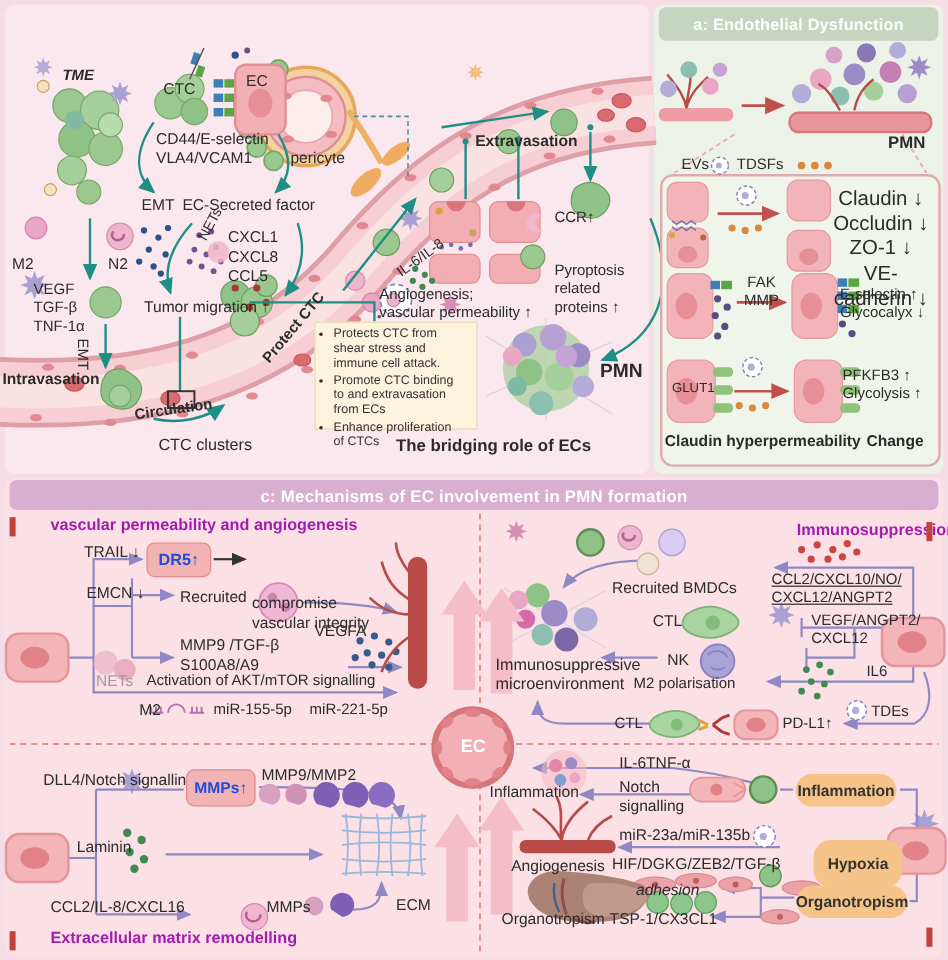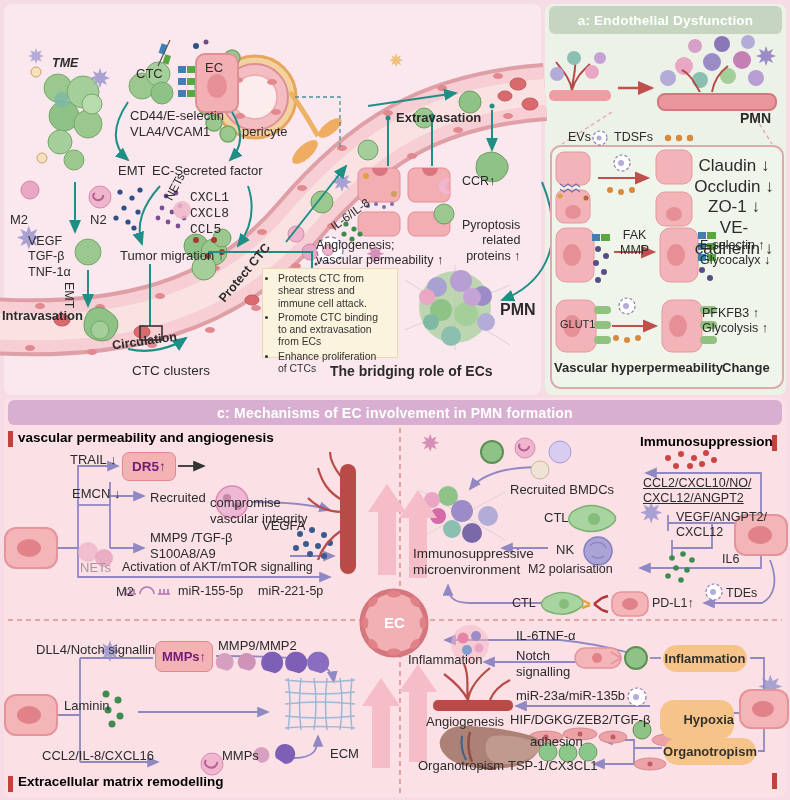--- a/index.html
+++ b/index.html
@@ -15,27 +15,27 @@
   #hdr-c{left:8px;top:400px;width:774px;height:25px;background:#d9afd1;font-size:14px;}
   .lbl{position:absolute;color:#2b2b2b;font-size:12.5px;line-height:1.22;white-space:pre-line;}
   .b{font-weight:bold;}
   .i{font-style:italic;}
   .gray{color:#ab93a0;}
   svg.gfx{position:absolute;left:0;top:0;z-index:1;}
   .lbl{z-index:2;}
   .pillbox{position:absolute;z-index:2;display:flex;align-items:center;justify-content:center;
     background:#f6c489;border-radius:14px;font-size:13px;color:#33322f;font-weight:bold;}
   .pinkbox{position:absolute;z-index:2;display:flex;align-items:center;justify-content:center;
-    background:#f3b3b4;border:1.5px solid #e0888c;border-radius:7px;font-weight:bold;color:#701a75;}
+    background:#f3b3b4;border:1.5px solid #e0888c;border-radius:7px;font-weight:bold;color:#1d4ed8;}
   .redbar{position:absolute;width:5px;height:16px;background:#c0423d;z-index:2;}
   #bullet-box{position:absolute;left:262px;top:268px;width:134px;height:88px;background:#fbf3de;
     border:1px solid #e8d9b0;z-index:2;}
   #bullet-box ul{margin:4px 12px 0 0;padding-left:15px;}
   #bullet-box li{font-size:10.4px;line-height:1.18;color:#333;margin-bottom:2px;}
-  .sec{font-weight:bold;font-size:13.5px;color:#000000;}
+  .sec{font-weight:bold;font-size:13.5px;color:#a21caf;margin-left:24px;}
 </style>
 </head>
 <body>
 
 <div id="stage">
 
   <div id="panel-b" class="panel"></div>
   <div id="panel-a" class="panel"></div>
   <div id="panel-c" class="panel"></div>
 
@@ -650,40 +650,40 @@
       <span>c: Mechanisms of EC involvement in PMN formation</span>
     </div>
 
   <div class="lbl b i" style="left:52px;top:56px;">TME</div>
   <div class="lbl" style="left:136px;top:66px;font-size:13px;">CTC</div>
   <div class="lbl" style="left:205px;top:60px;font-size:13px;">EC</div>
   <div class="lbl" style="left:130px;top:108px;font-size:13px;">CD44/E-selectin
 VLA4/VCAM1</div>
   <div class="lbl" style="left:118px;top:163px;font-size:13px;">EMT</div>
   <div class="lbl" style="left:152px;top:163px;font-size:13px;">EC-Secreted factor</div>
-  <div class="lbl" style="left:190px;top:190px;font-size:13px;font-family:Liberation Mono, monospace;">CXCL1
+  <div class="lbl" style="left:190px;top:190px;font-size:13px;">CXCL1
 CXCL8
 CCL5</div>
   <div class="lbl" style="left:120px;top:248px;font-size:13px;">Tumor migration ↑</div>
   <div class="lbl" style="left:10px;top:212px;font-size:13px;">M2</div>
   <div class="lbl" style="left:90px;top:212px;font-size:13px;">N2</div>
   <div class="lbl" style="left:28px;top:234px;font-size:12.5px;">VEGF
 TGF-β
 TNF-1α</div>
   <div class="lbl" style="left:76px;top:282px;transform:rotate(90deg);transform-origin:left top;">EMT</div>
   <div class="lbl b" style="left:2px;top:308px;font-size:13px;">Intravasation</div>
   <div class="lbl b" style="left:112px;top:334px;transform:rotate(-8deg);font-size:12.5px;">Circulation</div>
   <div class="lbl" style="left:132px;top:363px;font-size:13.5px;">CTC clusters</div>
   <div class="lbl" style="left:242px;top:124px;font-size:13px;">pericyte</div>
   <div class="lbl" style="left:162px;top:196px;transform:rotate(-62deg);transform-origin:left top;font-size:12px;">NETs</div>
   <div class="lbl b" style="left:216px;top:296px;transform:rotate(-50deg);transform-origin:left top;font-size:12.5px;">Protect CTC</div>
   <div class="lbl" style="left:328px;top:222px;transform:rotate(-36deg);transform-origin:left top;font-size:12px;">IL-6/IL-8</div>
   <div class="lbl b" style="left:396px;top:110px;font-size:13px;">Extravasation</div>
   <div class="lbl" style="left:462px;top:174px;font-size:12.5px;text-align:center;">CCR↑</div>
-  <div class="lbl" style="left:462px;top:218px;font-size:12.5px;text-align:right;">Pyroptosis
+  <div class="lbl" style="left:462px;top:218px;font-size:12.5px;">Pyroptosis
 related
 proteins ↑</div>
   <div class="lbl" style="left:316px;top:238px;font-size:12.5px;width:130px;">Angiogenesis;
 vascular permeability ↑</div>
   <div id="bullet-box">
     <ul>
       <li>Protects CTC from shear stress and immune cell attack.</li>
       <li>Promote CTC binding to and extravasation from ECs</li>
       <li>Enhance proliferation of CTCs</li>
     </ul>
@@ -698,21 +698,21 @@
 Occludin ↓
 ZO-1 ↓
 VE-cadherin ↓</div>
   <div class="lbl" style="left:620px;top:228px;font-size:12.5px;text-align:center;">FAK
 MMP</div>
   <div class="lbl" style="left:700px;top:238px;font-size:12.5px;">E-selectin ↑
 Glycocalyx ↓</div>
   <div class="lbl" style="left:560px;top:318px;font-size:11px;">GLUT1</div>
   <div class="lbl" style="left:702px;top:306px;font-size:12.5px;">PFKFB3 ↑
 Glycolysis ↑</div>
-  <div class="lbl b" style="left:554px;top:360px;font-size:13px;">Vascular hyperpermeability</div>
+  <div class="lbl b" style="left:554px;top:360px;font-size:13px;">Claudin hyperpermeability</div>
   <div class="lbl b" style="left:722px;top:360px;font-size:13px;">Change</div>
 
   <div class="lbl b" style="left:384px;top:614px;font-size:15px;color:#ffffff;">EC</div>
 
   <div class="redbar" style="left:8px;top:431px;"></div>
   <div class="lbl sec" style="left:18px;top:430px;">vascular permeability and angiogenesis</div>
   <div class="lbl" style="left:70px;top:452px;font-size:13px;">TRAIL ↓</div>
   <div class="pinkbox" style="left:122px;top:452px;width:52px;height:27px;font-size:13.5px;">
       <span>DR5↑</span>
     </div>
@@ -759,26 +759,26 @@
   <div class="lbl sec" style="left:18px;top:774px;">Extracellular matrix remodelling</div>
 
   <div class="lbl" style="left:516px;top:628px;font-size:13px;">IL-6TNF-α</div>
   <div class="lbl" style="left:408px;top:652px;font-size:13px;">Inflammation</div>
   <div class="lbl" style="left:516px;top:648px;font-size:13px;">Notch
 signalling</div>
   <div class="pillbox" style="left:663px;top:645px;width:84px;height:27px;">
       <span>Inflammation</span>
     </div>
   <div class="lbl" style="left:516px;top:688px;font-size:13px;">miR-23a/miR-135b</div>
-  <div class="pillbox" style="left:660px;top:700px;width:74px;height:39px;justify-content:flex-end;">
+  <div class="pillbox" style="left:678px;top:700px;width:74px;height:39px;">
       <span>Hypoxia</span>
     </div>
   <div class="lbl" style="left:510px;top:712px;font-size:13px;">HIF/DGKG/ZEB2/TGF-β</div>
   <div class="lbl" style="left:426px;top:714px;font-size:13px;">Angiogenesis</div>
-  <div class="lbl" style="left:530px;top:734px;font-size:13px;">adhesion</div>
+  <div class="lbl" style="left:530px;top:734px;font-size:13px;font-style:italic;">adhesion</div>
   <div class="lbl" style="left:418px;top:758px;font-size:13px;">Organotropism</div>
   <div class="lbl" style="left:508px;top:758px;font-size:13px;">TSP-1/CX3CL1</div>
   <div class="pillbox" style="left:664px;top:738px;width:92px;height:27px;">
       <span>Organotropism</span>
     </div>
   <div class="lbl sec" style="left:652px;top:800px;font-style:italic;">Other mechanisms</div>
   <div class="redbar" style="left:772px;top:773px;"></div>
 
 </div>
 

